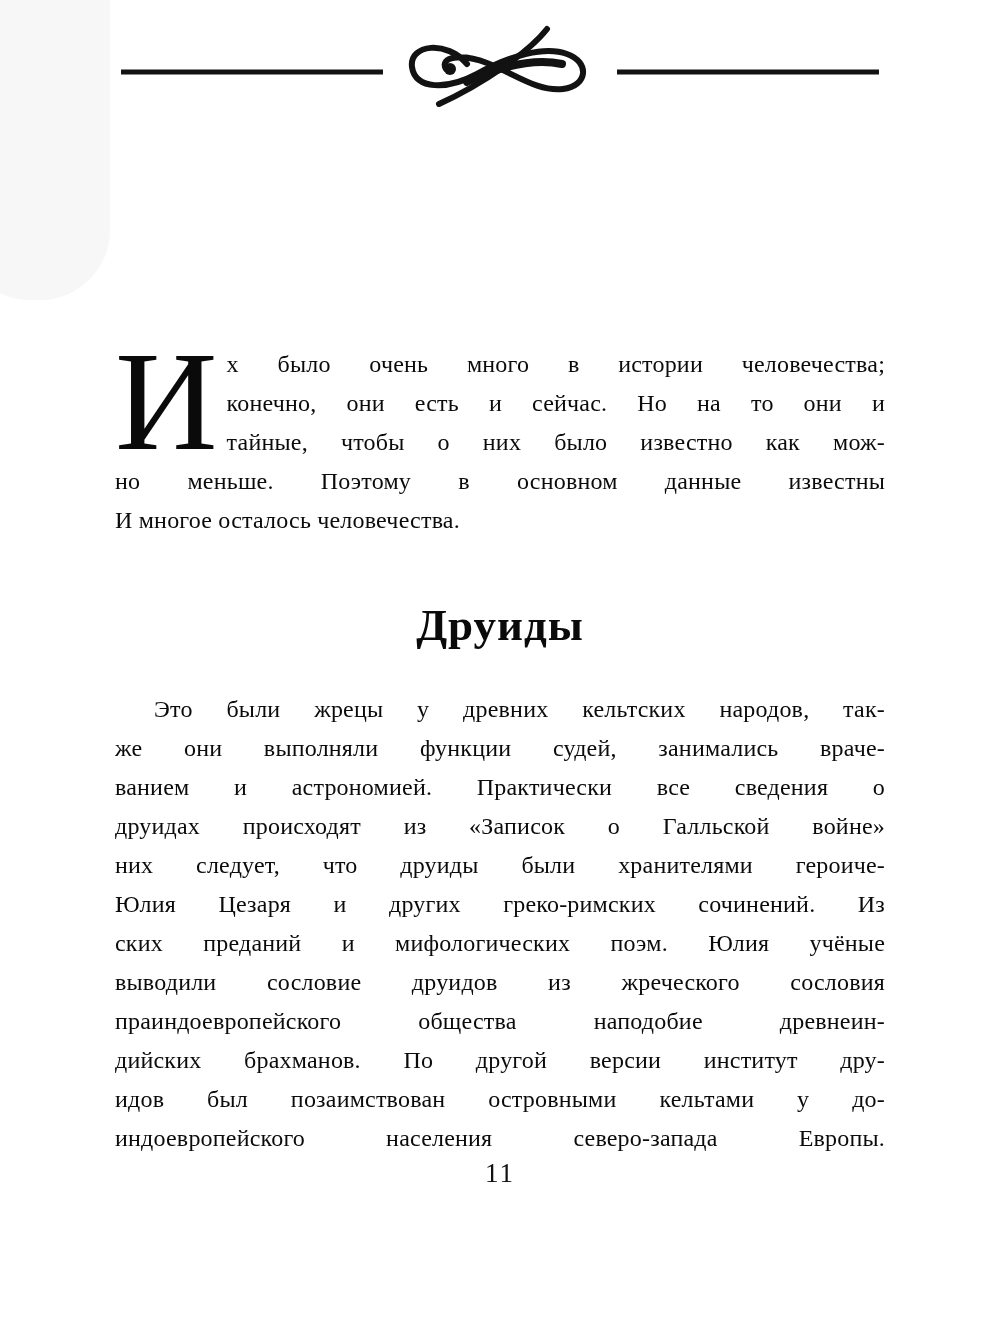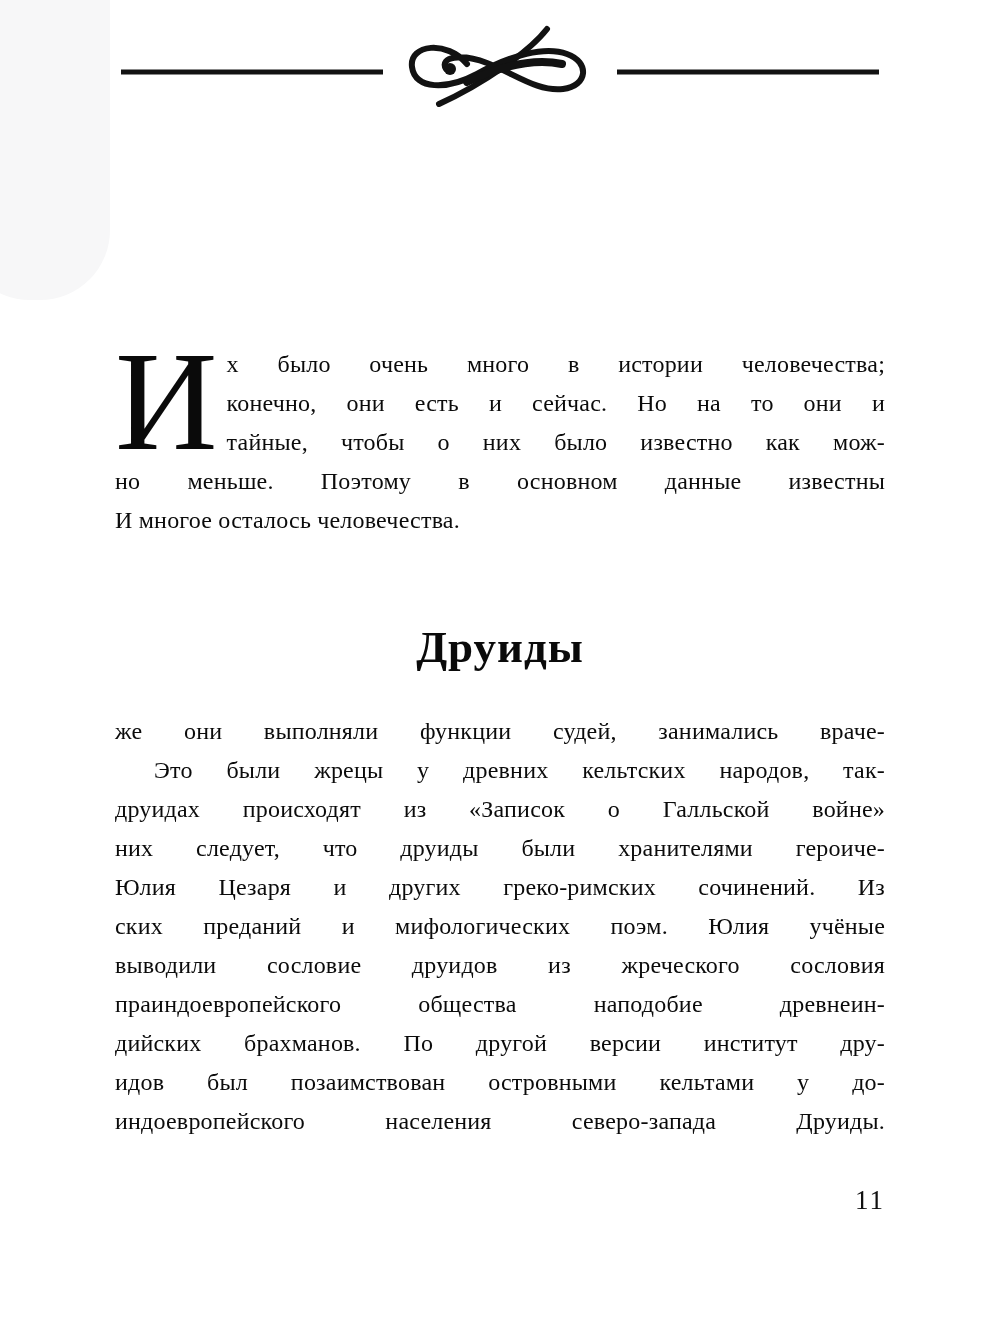--- a/index.html
+++ b/index.html
@@ -53,38 +53,37 @@
     font-size: 24px;
     line-height: 39px;
     text-align: justify;
     text-align-last: justify;
     letter-spacing: 0.2px;
   }
   .text-line.last-line {
     text-align-last: left;
   }
   .section-heading {
-    margin-top: 78px;
+    margin-top: 56px;
     height: 58px;
     line-height: 58px;
     font-size: 45px;
     font-weight: 700;
     text-align: center;
     letter-spacing: 1px;
     color: #0a0a0a;
   }
   .section-paragraph {
     margin-top: 36px;
   }
   .section-paragraph .text-line.first-line {
     text-indent: 39px;
   }
   .page-number {
-    margin-top: 44px;
-    text-align: right;
+    text-align: center;
     font-size: 27px;
     line-height: 30px;
     letter-spacing: 2px;
     color: #111;
   }
 </style>
 </head>
 <body>
 
 <div class="page">
@@ -115,29 +114,30 @@
       <div class="text-line">х было очень много в истории человечества;</div>
       <div class="text-line">конечно, они есть и сейчас. Но на то они и</div>
       <div class="text-line">тайные, чтобы о них было известно как мож-</div>
       <div class="text-line">но меньше. Поэтому в основном данные известны</div>
       <div class="text-line last-line">И многое осталось человечества.</div>
     </div>
 
     <div class="section-heading">Друиды</div>
 
     <div class="section-paragraph">
+      <div class="text-line first-line">Это были жрецы у древних кельтских народов, так-</div>
       <div class="text-line">же они выполняли функции судей, занимались враче-</div>
-      <div class="text-line first-line">Это были жрецы у древних кельтских народов, так-</div>
+      <div class="text-line">ванием и астрономией. Практически все сведения о</div>
       <div class="text-line">друидах происходят из «Записок о Галльской войне»</div>
       <div class="text-line">них следует, что друиды были хранителями героиче-</div>
       <div class="text-line">Юлия Цезаря и других греко-римских сочинений. Из</div>
       <div class="text-line">ских преданий и мифологических поэм. Юлия учёные</div>
       <div class="text-line">выводили сословие друидов из жреческого сословия</div>
       <div class="text-line">праиндоевропейского общества наподобие древнеин-</div>
       <div class="text-line">дийских брахманов. По другой версии институт дру-</div>
       <div class="text-line">идов был позаимствован островными кельтами у до-</div>
-      <div class="text-line">индоевропейского населения северо-запада Друиды.</div>
+      <div class="text-line">индоевропейского населения северо-запада Европы.</div>
     </div>
 
     <div class="page-number">11</div>
 
   </div>
 </div>
 
 </body></html>

